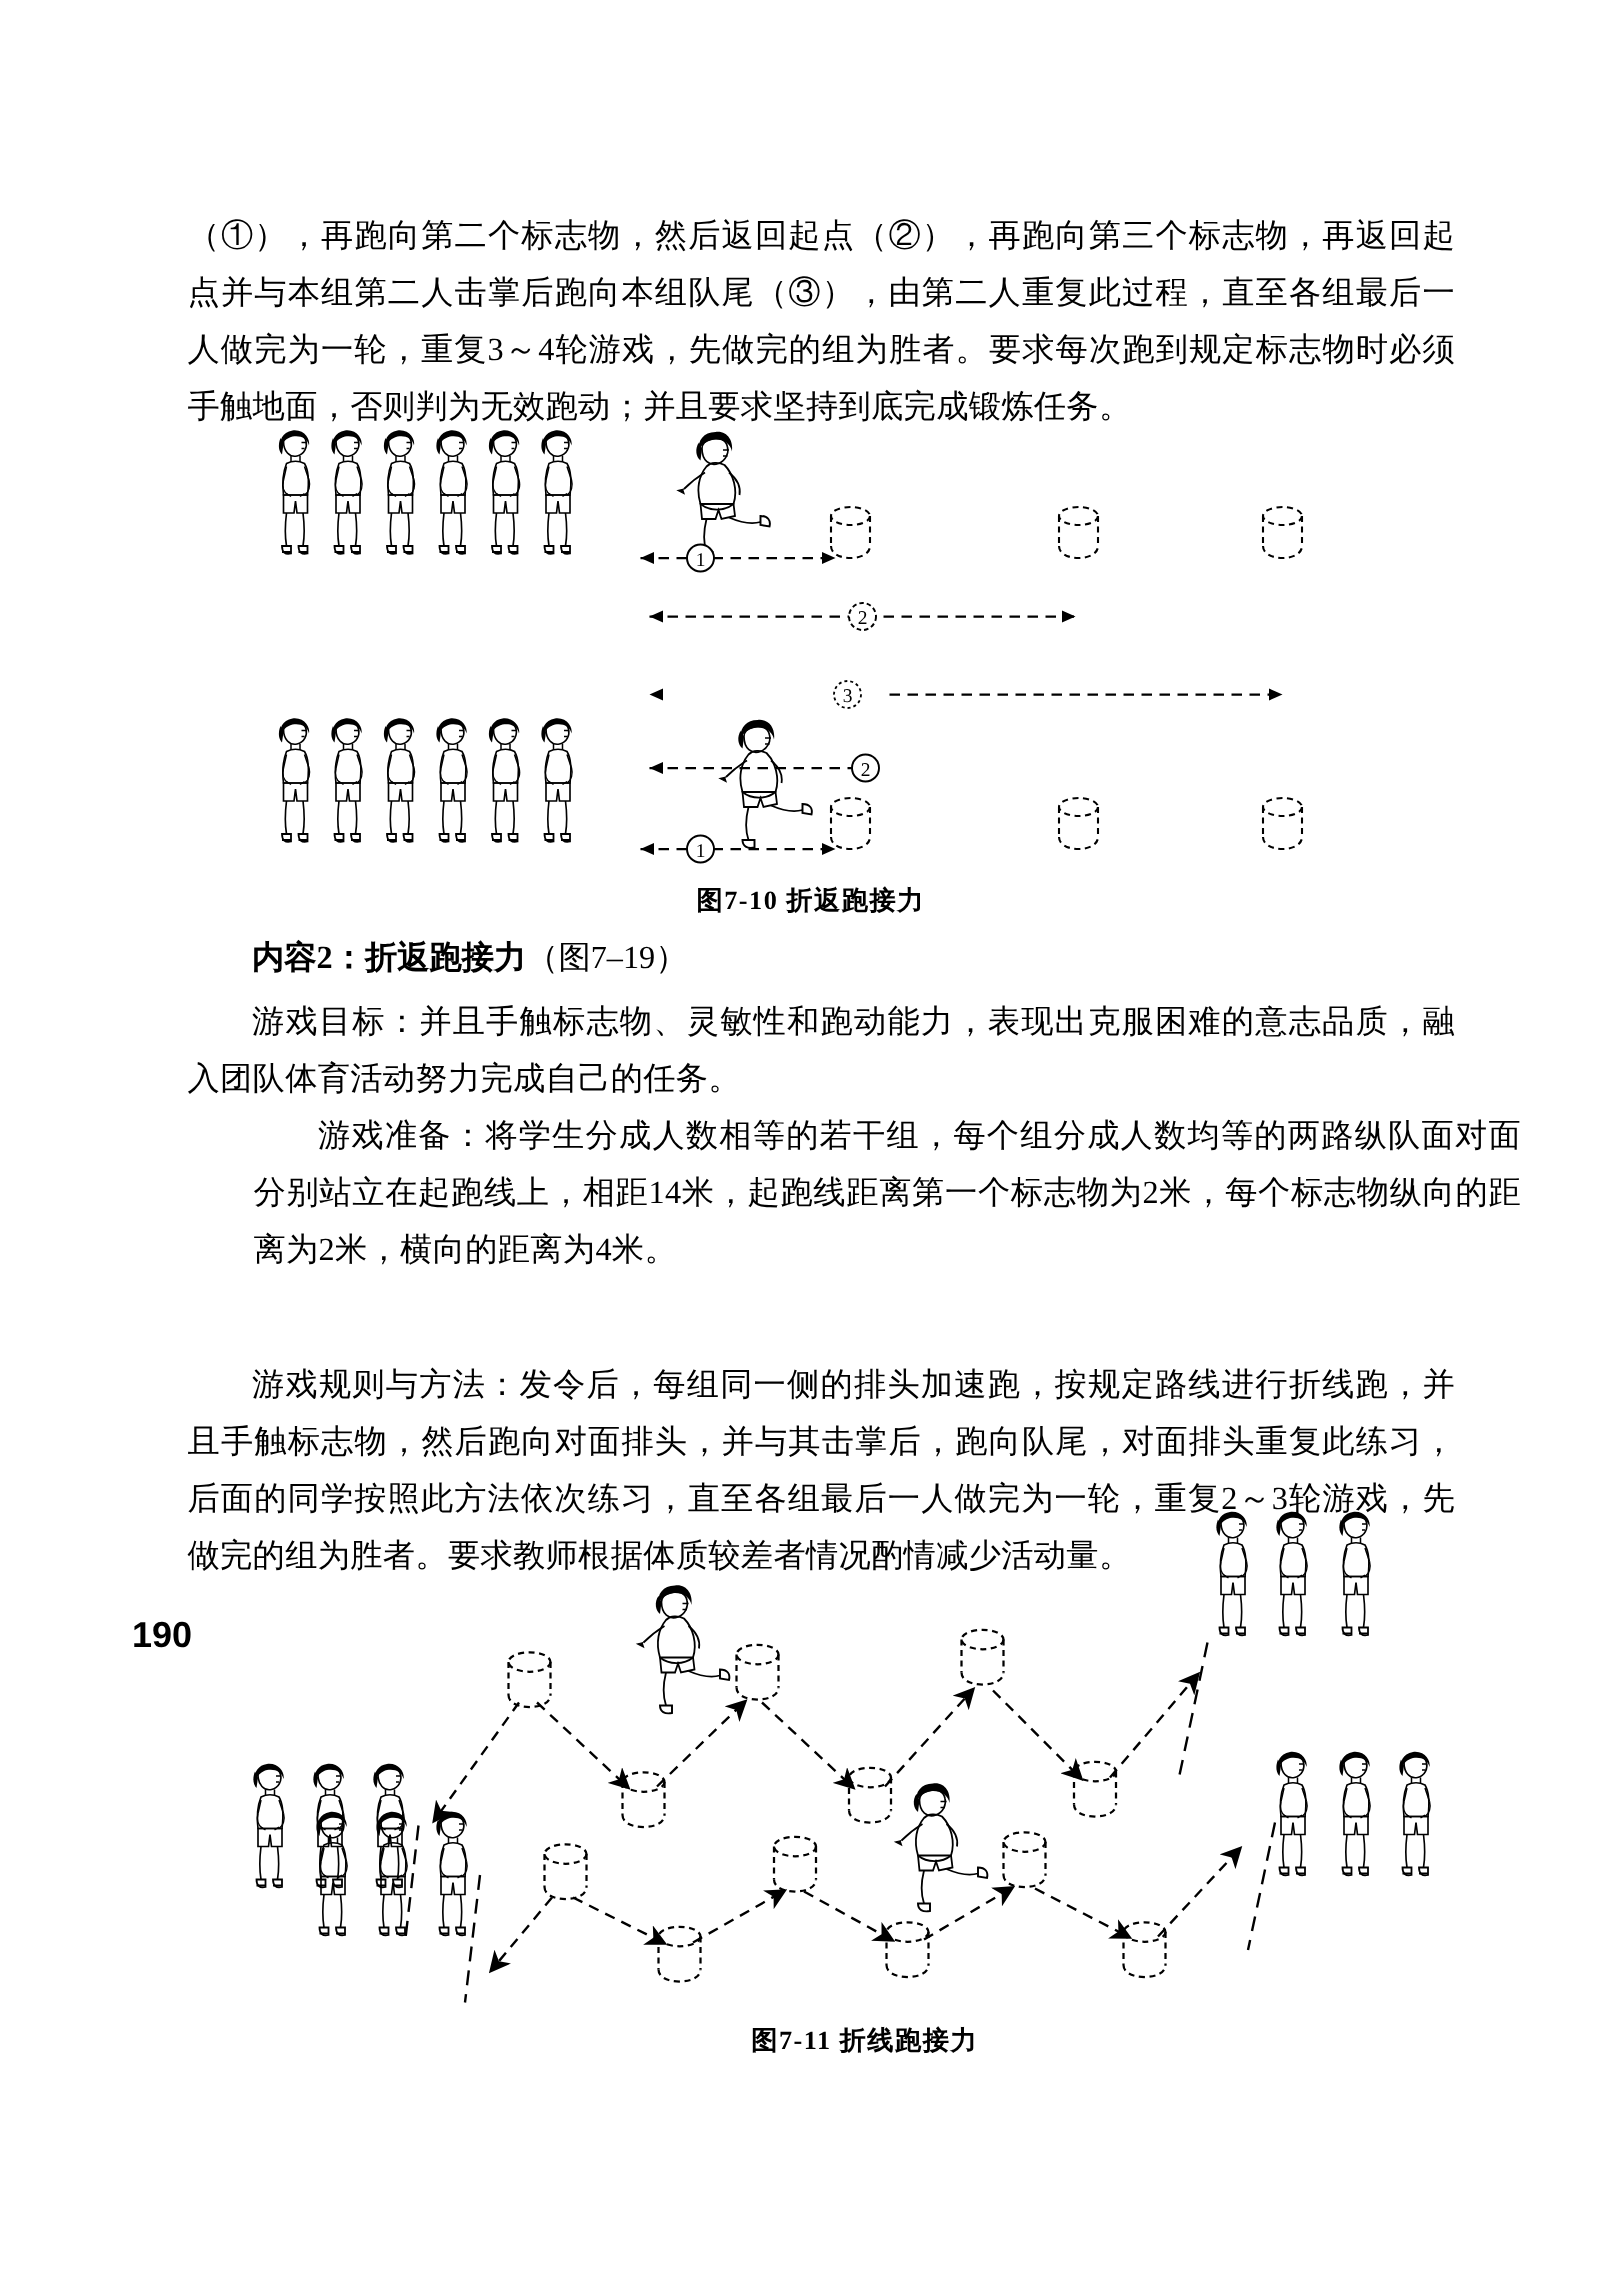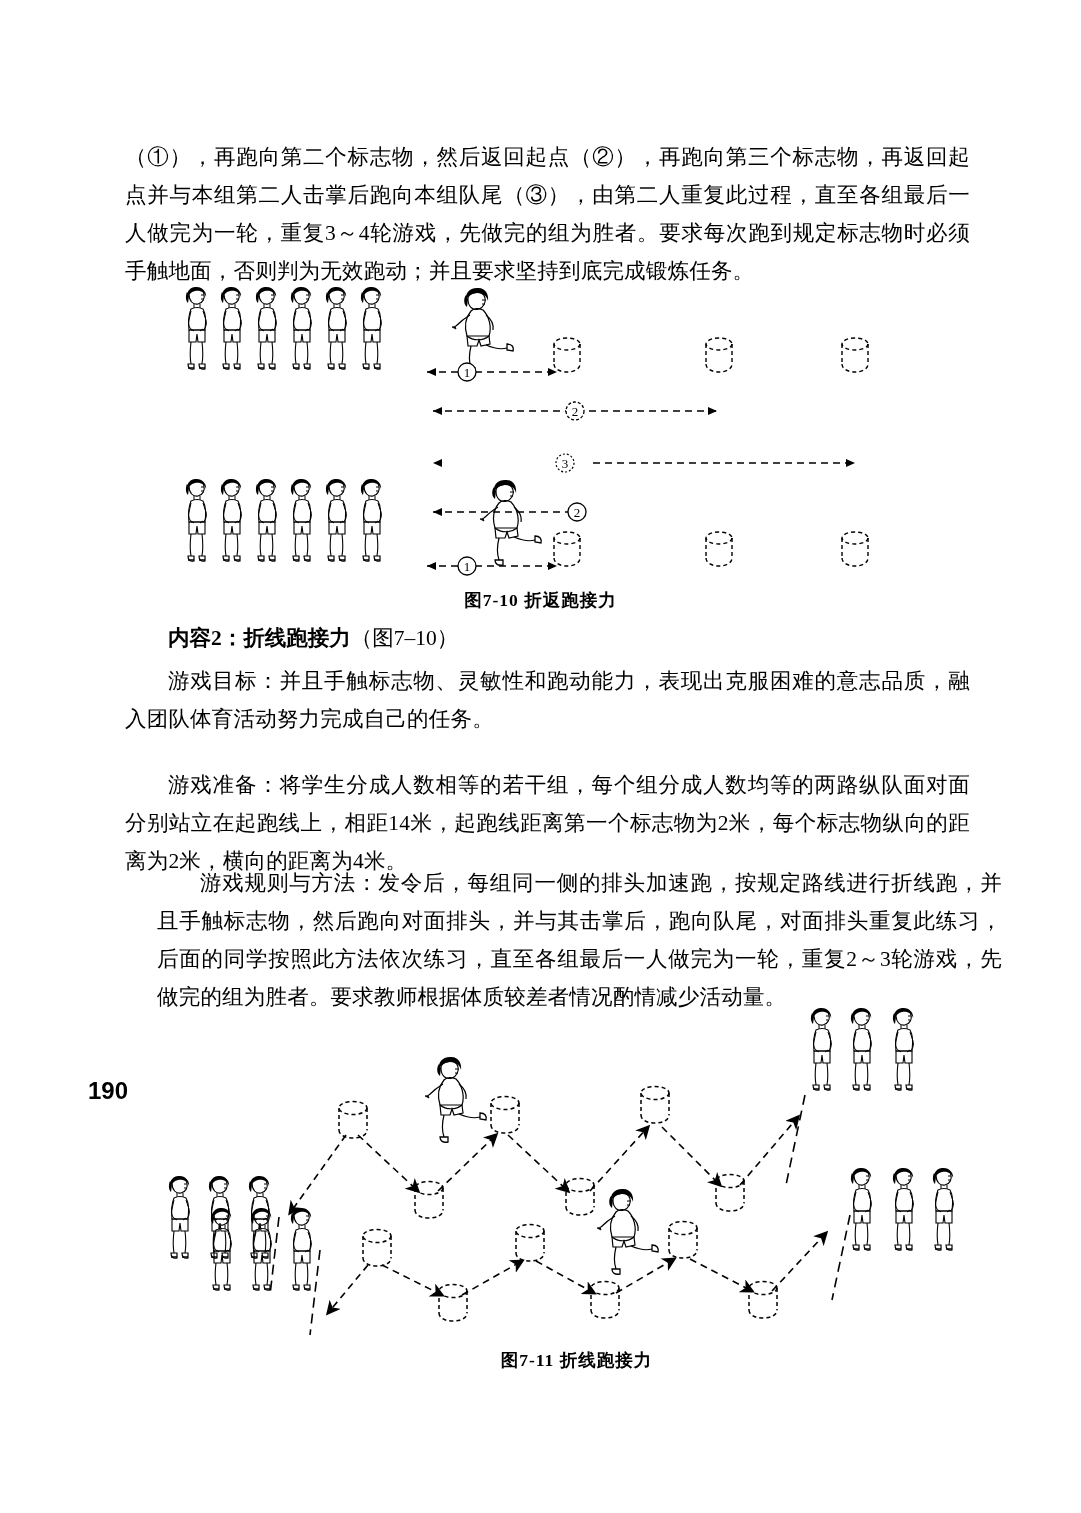--- a/index.html
+++ b/index.html
@@ -219,28 +219,28 @@
         <path d="M392 288 l-9 -4 l0 8 Z" fill="#000"></path>
         <circle cx="302" cy="288" r="9" fill="#fff" stroke="#000" stroke-width="1.3"></circle>
         <text x="302" y="293" font-size="13" text-anchor="middle" font-family="Liberation Serif, serif" fill="#000">1</text>
       </g>
     </svg>
   </div>
 
   <div class="fig-caption" style="top: 588px;">图7-10  折返跑接力</div>
 
   <div class="section-head" style="top: 620px;">
-    <b>内容2：折线跑接力</b><span>（图7–10）</span>
+    <b>内容2：折返跑接力</b><span>（图7–19）</span>
   </div>
 
   <div class="body-text indent" style="top: 662px;">游戏目标：并且手触标志物、灵敏性和跑动能力，表现出克服困难的意志品质，融入团队体育活动努力完成自己的任务。</div>
 
-  <div class="body-text indent" style="top: 766px;">游戏准备：将学生分成人数相等的若干组，每个组分成人数均等的两路纵队面对面分别站立在起跑线上，相距14米，起跑线距离第一个标志物为2米，每个标志物纵向的距离为2米，横向的距离为4米。</div>
-
-  <div class="body-text indent" style="top: 864px; margin-left: 32px;">游戏规则与方法：发令后，每组同一侧的排头加速跑，按规定路线进行折线跑，并且手触标志物，然后跑向对面排头，并与其击掌后，跑向队尾，对面排头重复此练习，后面的同学按照此方法依次练习，直至各组最后一人做完为一轮，重复2～3轮游戏，先做完的组为胜者。要求教师根据体质较差者情况酌情减少活动量。</div>
+  <div class="body-text indent" style="top: 738px; margin-left: 44px;">游戏准备：将学生分成人数相等的若干组，每个组分成人数均等的两路纵队面对面分别站立在起跑线上，相距14米，起跑线距离第一个标志物为2米，每个标志物纵向的距离为2米，横向的距离为4米。</div>
+
+  <div class="body-text indent" style="top: 904px;">游戏规则与方法：发令后，每组同一侧的排头加速跑，按规定路线进行折线跑，并且手触标志物，然后跑向对面排头，并与其击掌后，跑向队尾，对面排头重复此练习，后面的同学按照此方法依次练习，直至各组最后一人做完为一轮，重复2～3轮游戏，先做完的组为胜者。要求教师根据体质较差者情况酌情减少活动量。</div>
 
   <div class="figure" id="figure-7-11">
     <svg width="815" height="345" viewBox="0 0 815 345" xmlns="http://www.w3.org/2000/svg">
       <defs>
         <g id="k2-stand">
           <path d="M10 3 C3 4 1 10 2 15 C3 11 6 8 10 7 C15 6 20 8 21 13 C22 9 18 2 10 3 Z" fill="#000"></path>
           <path d="M2 8 C0 13 1 17 3 19 L4 12 Z" fill="#000"></path>
           <path d="M4 10 C4 17 8 21 13 20 C18 19 20 14 19 10 C18 6 14 4 9 5 C6 6 4 8 4 10 Z" fill="none" stroke="#000" stroke-width="1.1"></path>
           <path d="M16 11 L19 11 M16 15 L18 15" stroke="#000" stroke-width="1"></path>
           <path d="M9 20 L9 24 M15 20 L15 24" stroke="#000" stroke-width="1"></path>

